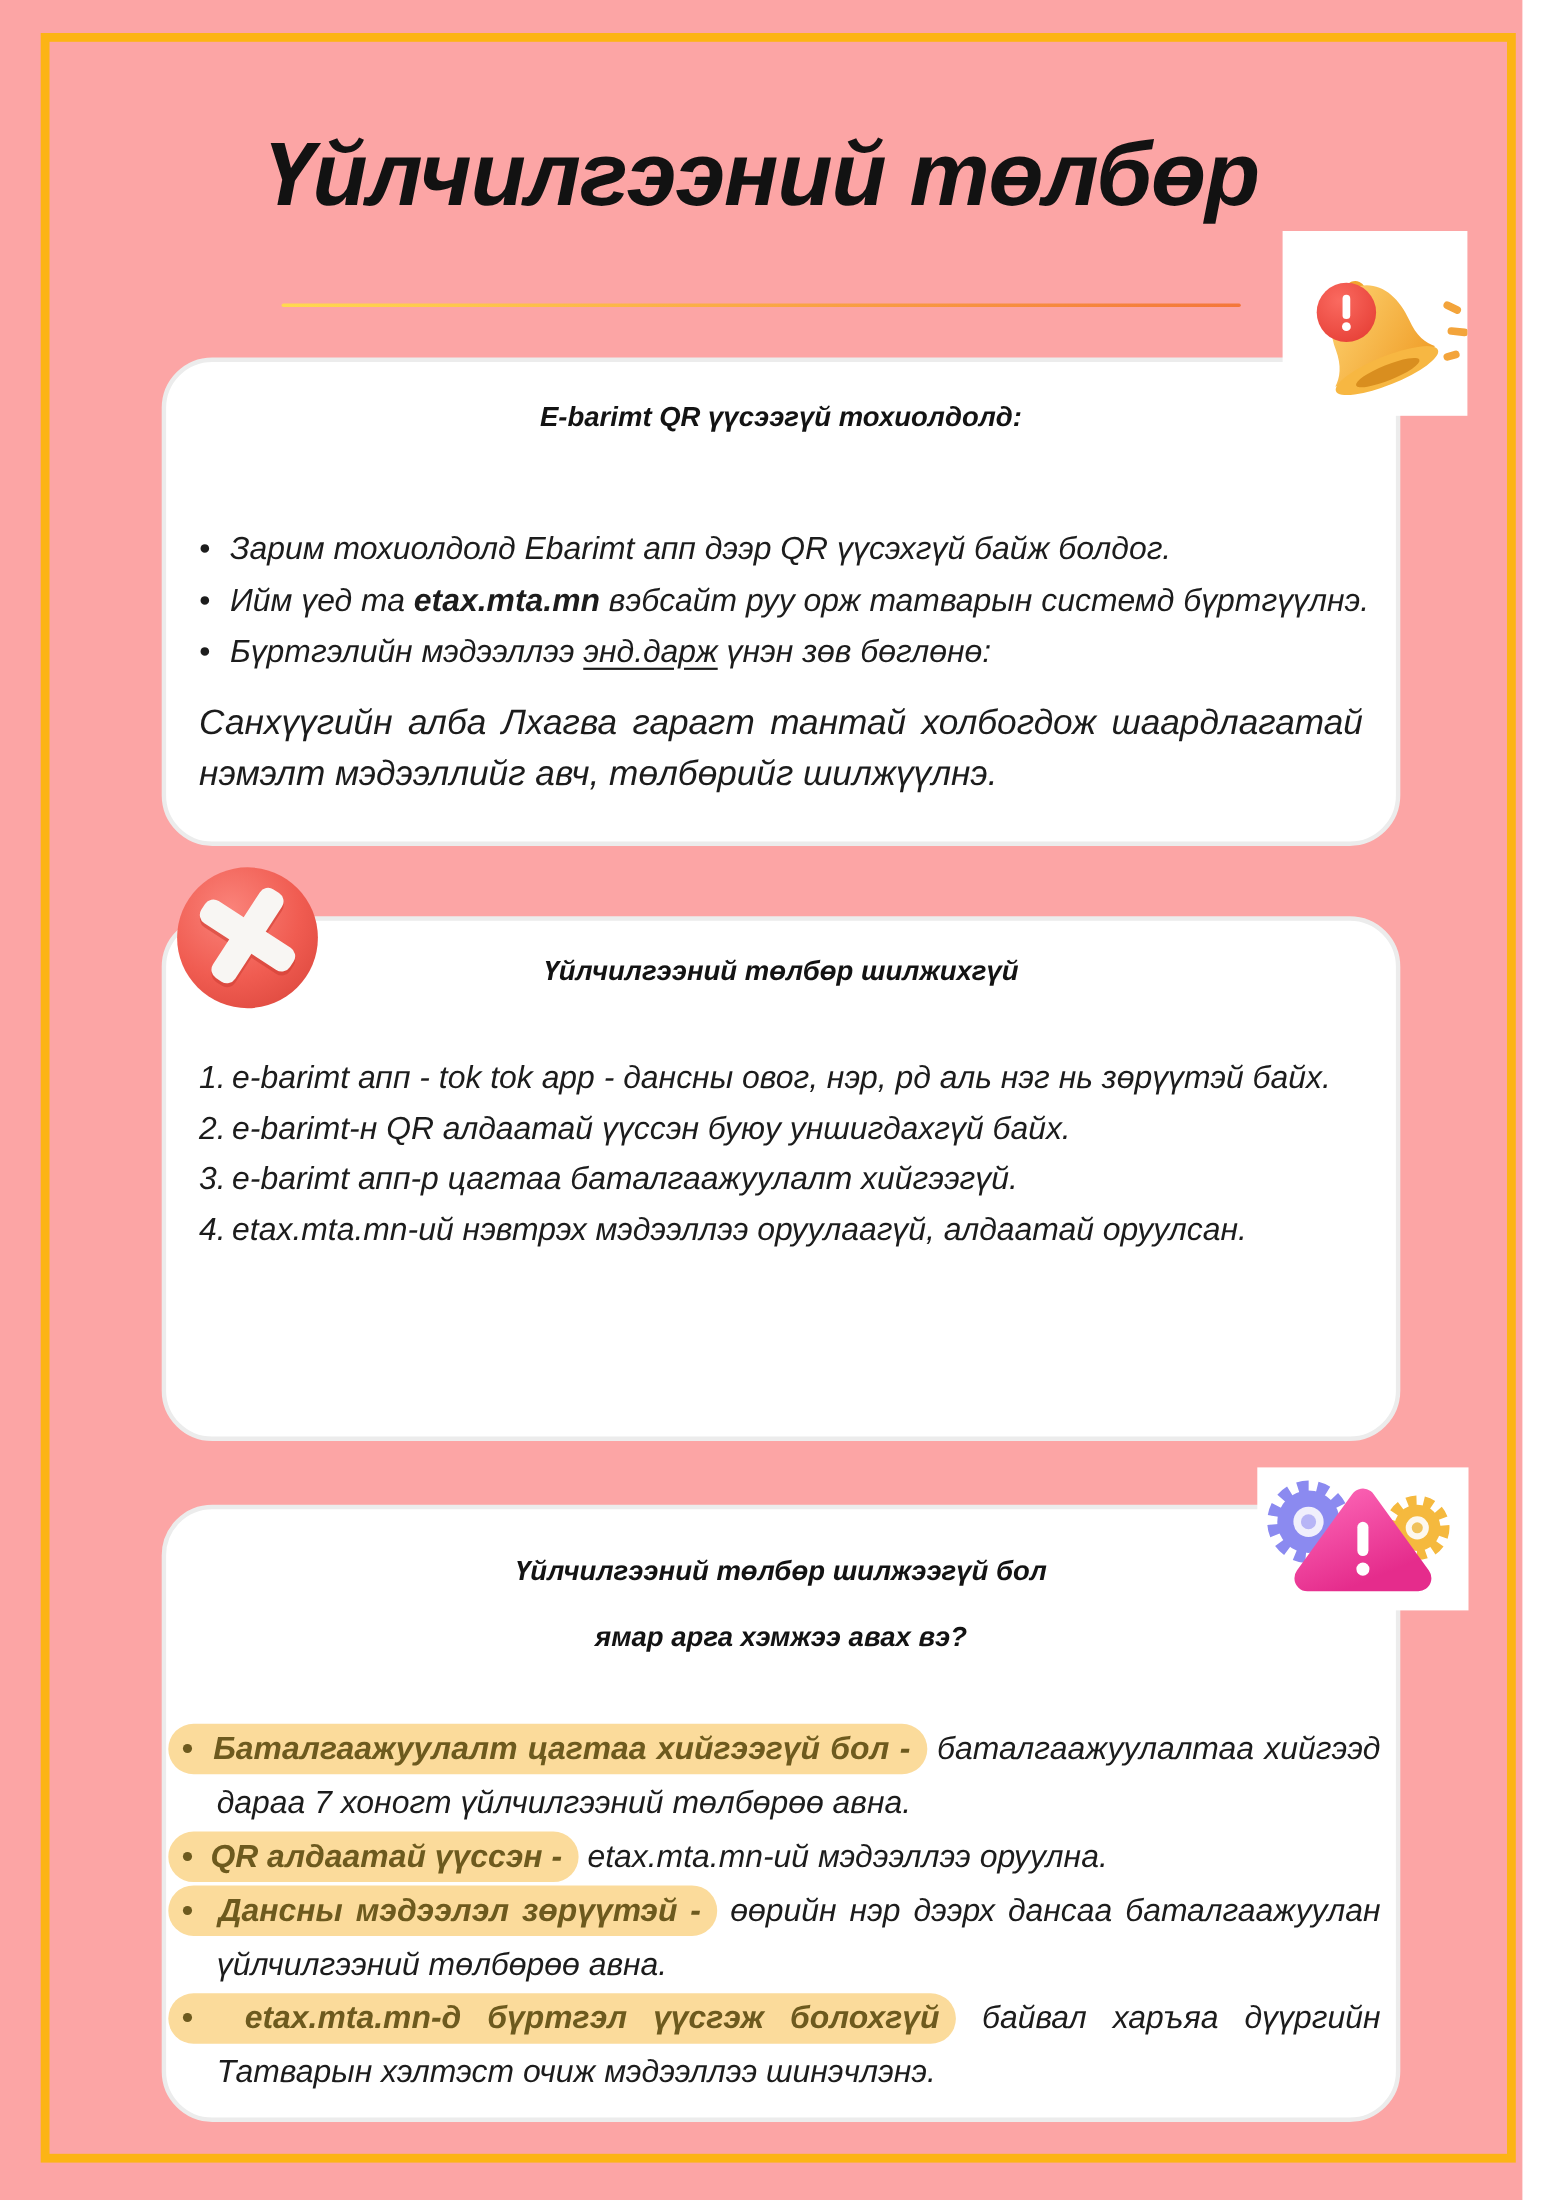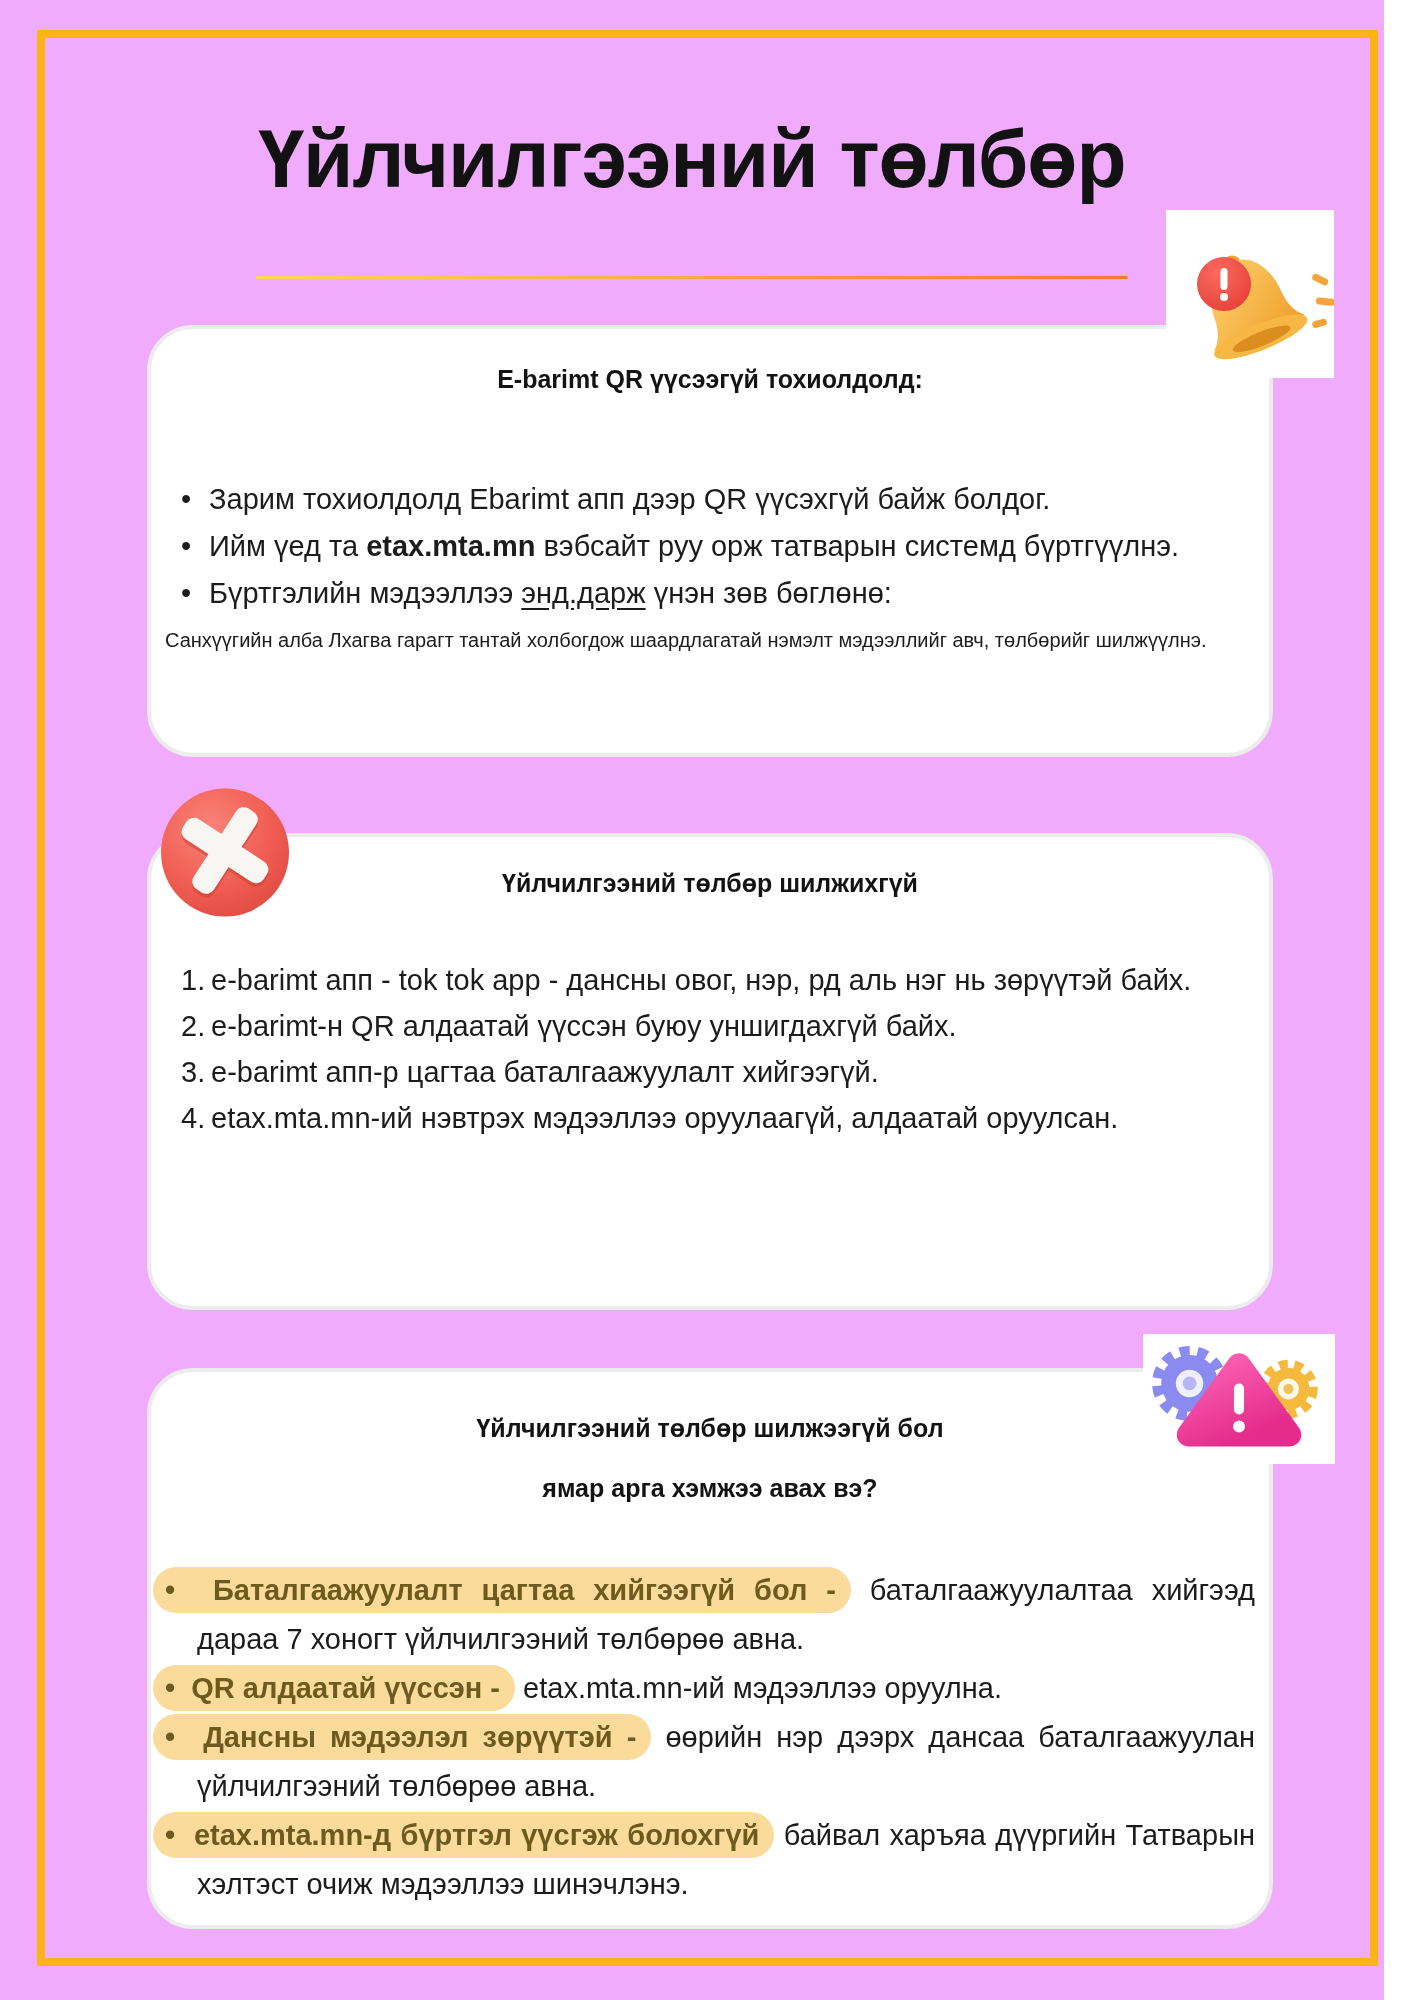--- a/index.html
+++ b/index.html
@@ -1,19 +1,19 @@
 <!DOCTYPE html>
 <html><head>
 <meta charset="utf-8">
 <style>
   * { box-sizing: border-box; }
   html,body { margin:0; padding:0; background:#fff; }
   .page {
-    position: relative; width: 1384px; height: 2000px; background: #f0abfc;
-    font-family: "Liberation Sans", "DejaVu Sans", sans-serif; color:#1c1c1c; overflow: hidden;
+    position: relative; width: 1384px; height: 2000px; background: #fca5a5;
+    font-family: "Liberation Sans", "DejaVu Sans", sans-serif; color:#1c1c1c; overflow: hidden; font-style: italic;
   }
   .frame {
     position:absolute; left:37px; top:30px; width:1341px; height:1936px;
     border:8px solid #fcb415; z-index:0;
   }
   .page-title {
     position:absolute; top:112px; left:0; right:0; margin:0;
     text-align:center; font-size:82px; font-weight:700; color:#121212; letter-spacing:-1px;
   }
   .divider {
@@ -31,21 +31,21 @@
   .card-title {
     margin:0; text-align:center; font-size:25px; font-weight:700; color:#131313;
   }
   .card1 .card-title { padding-top:36px; }
   .card2 .card-title { padding-top:16px; line-height:60px; }
   .card3 .card-title { padding-top:26px; line-height:60px; }
 
   .bullets { margin:82px 0 0 0; padding:0; list-style:none; font-size:29px; line-height:47px; }
   .bullets li { position:relative; padding-left:44px; text-align:justify; }
   .bullets li::before { content:"•"; position:absolute; left:16px; }
-  .footer-par { margin:0; font-size:20px; line-height:47px; text-align:justify; padding-bottom:22px; }
+  .footer-par { margin:16px; font-size:32px; line-height:47px; text-align:justify; padding-bottom:22px; }
   .link { color:inherit; text-decoration:underline; text-underline-offset:5px; cursor:pointer; }
   b { font-weight:700; }
 
   .numbered { margin:44px 0 0 0; padding:0 0 14px 0; list-style:none; font-size:29px; line-height:46px; }
   .numbered li { position:relative; padding-left:46px; text-align:justify; }
   .numbered .num { position:absolute; left:16px; }
 
   .hl-items { margin:48px 0 0 0; font-size:29px; line-height:49px; padding-bottom:16px; }
   .hl-item { margin:0; padding-left:32px; text-indent:-32px; text-align:justify; }
   .hl { background:#fbdb9b; color:#6d5a1e; font-weight:700; border-radius:24px;

